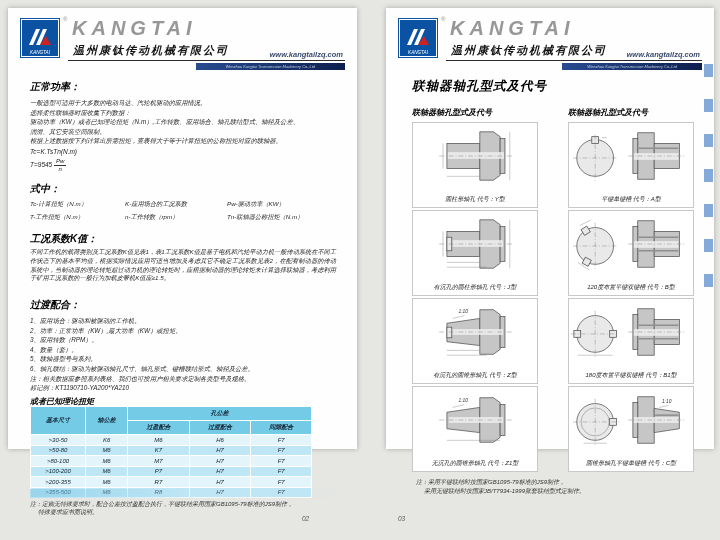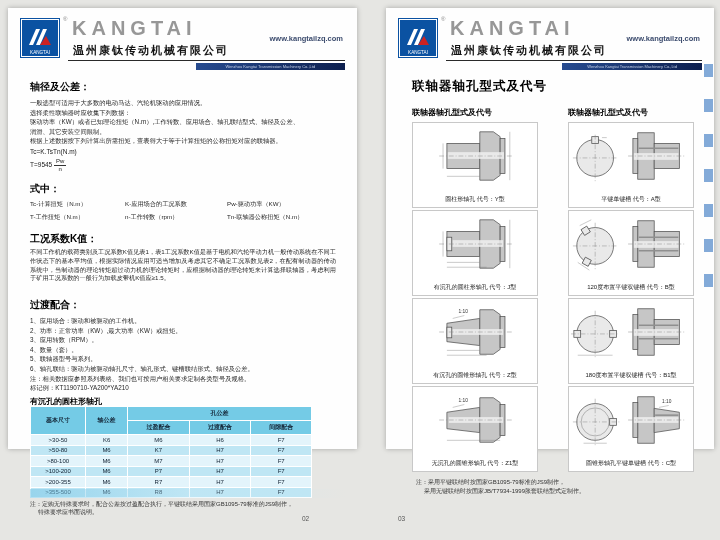--- a/index.html
+++ b/index.html
@@ -1,29 +1,29 @@
 <!DOCTYPE html>
 <html><head>
 <meta charset="utf-8">
 <style>
   html,body{margin:0;padding:0;}
   .canvas{position:relative;width:720px;height:540px;background:#e6e6e3;overflow:hidden;
           font-family:"Liberation Sans","DejaVu Sans",sans-serif;color:#222;}
-  .page{position:absolute;top:8px;height:441px;background:#fefefe;box-shadow:0 0 5px rgba(0,0,0,.28);}
+  .page{position:absolute;top:8px;height:441px;background:#fefefe;box-shadow:0 0 5px rgba(0,0,0,.28);font-style:italic;}
   .page-left{left:8px;width:349px;}
   .page-right{left:386px;width:328px;}
 
   
   .hdr{position:absolute;left:12px;top:8px;right:12px;height:56px;}
   .logo{position:absolute;left:0;top:2px;width:40px;height:40px;}
   .regmark{position:absolute;left:43px;top:0;font-size:6px;color:#8a8a8a;}
   .brand-en{position:absolute;left:52px;top:1px;font-size:20px;font-weight:bold;color:#979797;letter-spacing:5px;}
   .brand-cn{position:absolute;left:53px;top:27px;font-size:11px;font-weight:bold;color:#131313;letter-spacing:2px;}
   .hdr-rule{position:absolute;left:48px;right:0;top:44px;border-top:1.5px solid #2a2a2a;}
-  .hdr-url{position:absolute;right:2px;top:18px;font-size:7.5px;font-weight:bold;color:#3c4c6e;}
+  .hdr-url{position:absolute;right:2px;top:34px;font-size:7.5px;font-weight:bold;color:#3c4c6e;}
   .navy-bar{position:absolute;right:0;top:47px;width:46%;height:7px;
             background:linear-gradient(90deg,#274b8f,#0d1f4e);
             font-size:4px;color:#c3cfe6;text-align:center;line-height:7px;overflow:hidden;}
 
   .h1{position:absolute;font-size:10px;font-weight:bold;color:#000;}
   .h1-big{position:absolute;font-size:12.5px;font-weight:bold;color:#000;letter-spacing:1px;}
   .h2{position:absolute;font-size:8px;font-weight:bold;color:#000;}
   .body-text{position:absolute;font-size:6.3px;line-height:9.6px;color:#262626;}
   .body-par{position:absolute;font-size:6.2px;line-height:8.8px;color:#262626;text-align:justify;}
   .formula{position:absolute;font-size:6.5px;color:#222;}
@@ -71,21 +71,21 @@
         <text x="20" y="35.5" font-size="4.6" fill="#fff" text-anchor="middle" font-family="Liberation Sans,sans-serif">KANGTAI</text>
       </svg>
       <span class="regmark">®</span>
       <div class="brand-en">KANGTAI</div>
       <div class="brand-cn">温州康钛传动机械有限公司</div>
       <div class="hdr-url">www.kangtailzq.com</div>
       <div class="hdr-rule"></div>
       <div class="navy-bar">Wenzhou Kangtai Transmission Machinery Co.,Ltd</div>
     </div>
 
-    <div class="h1" style="left:22px;top:72px;">轴径及公差：</div>
+    <div class="h1" style="left:22px;top:72px;">正常功率：</div>
     <div class="body-text" style="left:22px;top:90px;width:305px;">
       <div>一般选型可适用于大多数的电动马达、汽轮机驱动的应用情况。</div>
       <div>选择柔性联轴器时应收集下列数据：</div>
       <div>驱动功率（KW）或者已知理论扭矩（N.m）,工作转数、应用场合、轴孔联结型式、轴径及公差、</div>
       <div>润滑、其它安装空间限制。</div>
       <div>根据上述数据按下列计算出所需扭矩，查表得大于等于计算扭矩的公称扭矩对应的联轴器。</div>
     </div>
     <div class="formula" style="left:22px;top:140px;">Tc=K.TsTn(N.m)</div>
     <div class="formula" style="left:22px;top:150px;">
       <span>T=9545</span>
@@ -113,21 +113,21 @@
       <div>1、应用场合：驱动和被驱动的工作机。</div>
       <div>2、功率：正常功率（KW）,最大功率（KW）或扭矩。</div>
       <div>3、应用转数（RPM）。</div>
       <div>4、数量（套）。</div>
       <div>5、联轴器型号与系列。</div>
       <div>6、轴孔联结：驱动为被驱动轴孔尺寸、轴孔形式、键槽联结形式、轴径及公差。</div>
       <div>注：相关数据应参照系列表格、我们也可按用户相关要求定制各类型号及规格。</div>
       <div>标记例：KT1190710-YA200*YA210</div>
     </div>
 
-    <div class="h2" style="left:22px;top:388px;">有沉孔的圆柱形轴孔</div>
+    <div class="h2" style="left:22px;top:388px;">或者已知理论扭矩</div>
     <table class="fit" style="left:22px;top:398px;width:282px;">
       <tbody>
           <tr>
         <th rowspan="2" style="width:55px;">基本尺寸</th>
         <th rowspan="2" style="width:42px;">轴公差</th>
         <th colspan="3">孔公差</th>
       </tr>
       <tr>
         <th style="width:62px;">过盈配合</th>
         <th style="width:62px;">过渡配合</th>

